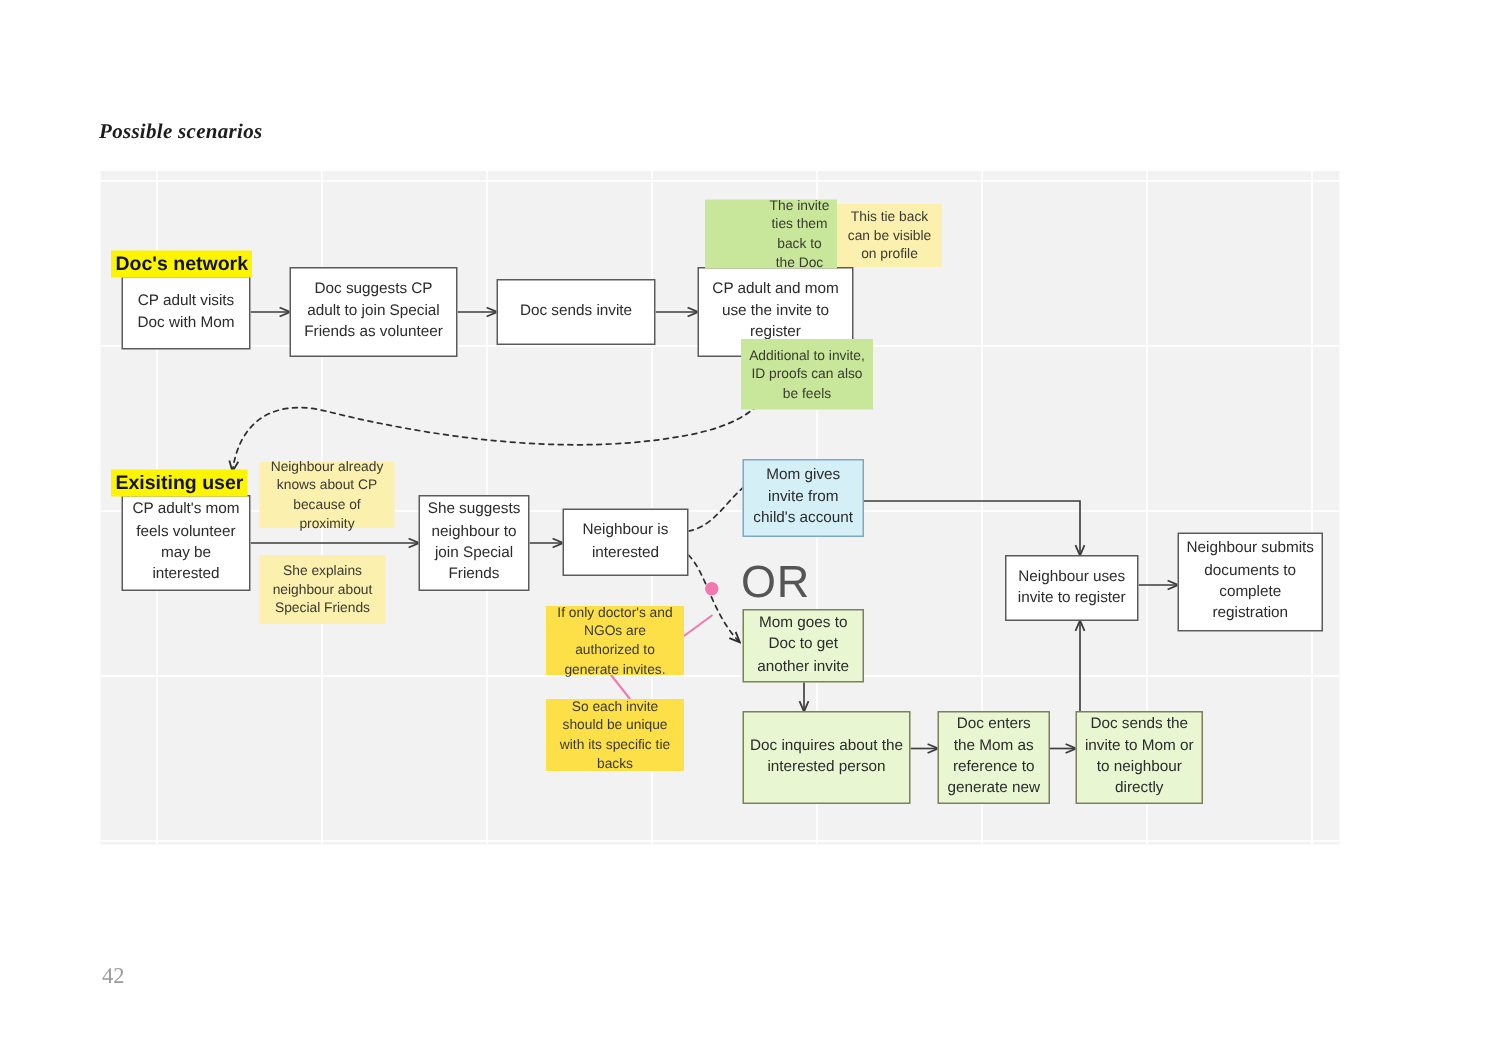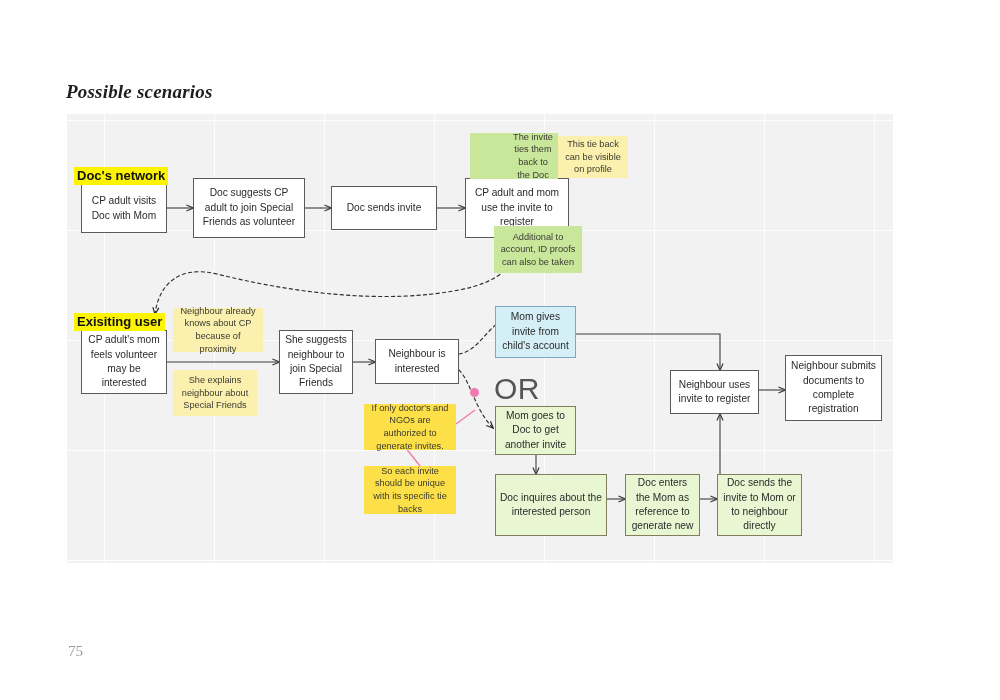--- a/index.html
+++ b/index.html
@@ -24,21 +24,21 @@
   }
 
   
   #slide-title {
     position: absolute;
     left: 66px;
     top: 81px;
     font-family: "Liberation Serif", serif;
     font-style: italic;
     font-weight: bold;
-    font-size: 19px;
+    font-size: 14px;
     color: #1d1d1d;
     letter-spacing: .2px;
     white-space: nowrap;
   }
 
   
   #page-number {
     position: absolute;
     left: 68px;
     top: 643px;
@@ -226,21 +226,21 @@
     <div class="node node-white" style="left:126px; top:64px; width:112px; height:60px;">Doc suggests CP adult to join Special Friends as volunteer</div>
 
     <div class="node node-white" style="left:264px; top:72px; width:106px; height:44px;">Doc sends invite</div>
 
     <div class="node node-white" style="left:398px; top:64px; width:104px; height:60px;">CP adult and mom use the invite to register</div>
 
     <div class="sticky sticky-green" style="left:403px; top:19px; width:88px; height:46px;padding-left:43px;">The invite ties them back to the Doc</div>
 
     <div class="sticky sticky-yellow" style="left:491px; top:22px; width:70px; height:42px;">This tie back can be visible on profile</div>
 
-    <div class="sticky sticky-green" style="left:427px; top:112px; width:88px; height:47px;">Additional to account, ID proofs can also be taken</div>
+    <div class="sticky sticky-green" style="left:427px; top:112px; width:88px; height:47px;">Additional to invite, ID proofs can also be feels</div>
 
     <div class="node node-white" style="left:14px; top:216px; width:86px; height:64px;">CP adult's mom feels volunteer may be interested</div>
 
     <div class="node node-white" style="left:212px; top:216px; width:74px; height:64px;">She suggests neighbour to join Special Friends</div>
 
     <div class="node node-white" style="left:308px; top:225px; width:84px; height:45px;">Neighbour is interested</div>
 
     <div class="sticky sticky-yellow" style="left:106px; top:194px; width:90px; height:44px;">Neighbour already knows about CP because of proximity</div>
 
     <div class="sticky sticky-yellow" style="left:106px; top:256px; width:84px; height:46px;">She explains neighbour about Special Friends</div>
@@ -262,15 +262,15 @@
     <div class="node node-white" style="left:718px; top:241px; width:97px; height:66px;">Neighbour submits documents to complete registration</div>
 
     <div id="pink-dot" style="left:403px; top:274px;"></div>
 
     <div class="sticky sticky-pink" style="left:297px; top:290px; width:92px; height:46px;">If only doctor's and NGOs are authorized to generate invites.</div>
 
     <div class="sticky sticky-pink" style="left:297px; top:352px; width:92px; height:48px;">So each invite should be unique with its specific tie backs</div>
 
   </div>
 
-  <div id="page-number">75</div>
+  <div id="page-number">42</div>
 
 </div>
 
 </body></html>

